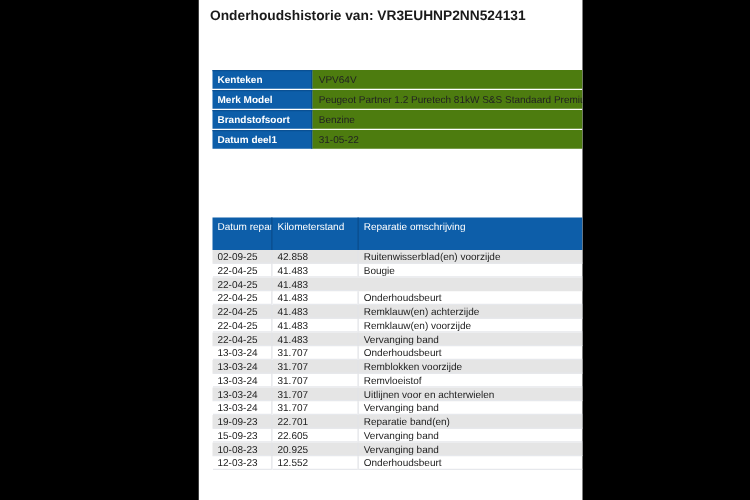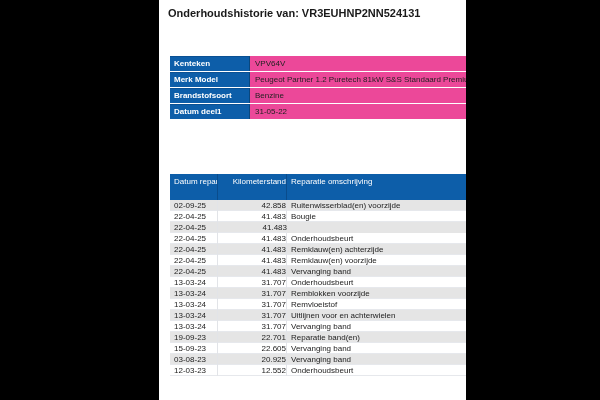--- a/index.html
+++ b/index.html
@@ -48,21 +48,21 @@
     color: #ffffff;
     font-size: 8px;
     font-weight: bold;
     line-height: 14px;
     padding-left: 4px;
     white-space: nowrap;
     overflow: hidden;
   }
   .vvalue {
     flex: 1;
-    background: #ec4899;
+    background: #4d7c0f;
     color: #222222;
     font-size: 8px;
     line-height: 15px;
     padding-left: 5px;
     white-space: nowrap;
     overflow: hidden;
   }
   
   .maint-table {
     position: absolute;
@@ -93,21 +93,21 @@
     line-height: 11px;
     color: #222222;
     padding-left: 4px;
     white-space: nowrap;
     overflow: hidden;
     border-right: 1px solid #e2e4e8;
     box-shadow: inset 0 -1px 0 #e6e8ec;
   }
   .mrow .mcell:last-child { border-right: none; }
   .col-1 { width: 48px; }
-  .col-2 { width: 69px; text-align: right; }
+  .col-2 { width: 69px; }
   .col-3 { width: 158px; flex: 1; }
 </style>
 </head>
 <body>
 
 <div class="canvas">
   <div class="page">
 
     <div class="doc-title">Onderhoudshistorie van: VR3EUHNP2NN524131</div>
 
@@ -202,21 +202,21 @@
             <div class="mcell col-1">19-09-23</div>
             <div class="mcell col-2">22.701</div>
             <div class="mcell col-3">Reparatie band(en)</div>
           </div>
           <div class="mrow">
             <div class="mcell col-1">15-09-23</div>
             <div class="mcell col-2">22.605</div>
             <div class="mcell col-3">Vervanging band</div>
           </div>
           <div class="mrow alt">
-            <div class="mcell col-1">03-08-23</div>
+            <div class="mcell col-1">10-08-23</div>
             <div class="mcell col-2">20.925</div>
             <div class="mcell col-3">Vervanging band</div>
           </div>
           <div class="mrow">
             <div class="mcell col-1">12-03-23</div>
             <div class="mcell col-2">12.552</div>
             <div class="mcell col-3">Onderhoudsbeurt</div>
           </div>
         </div>
     </div>

